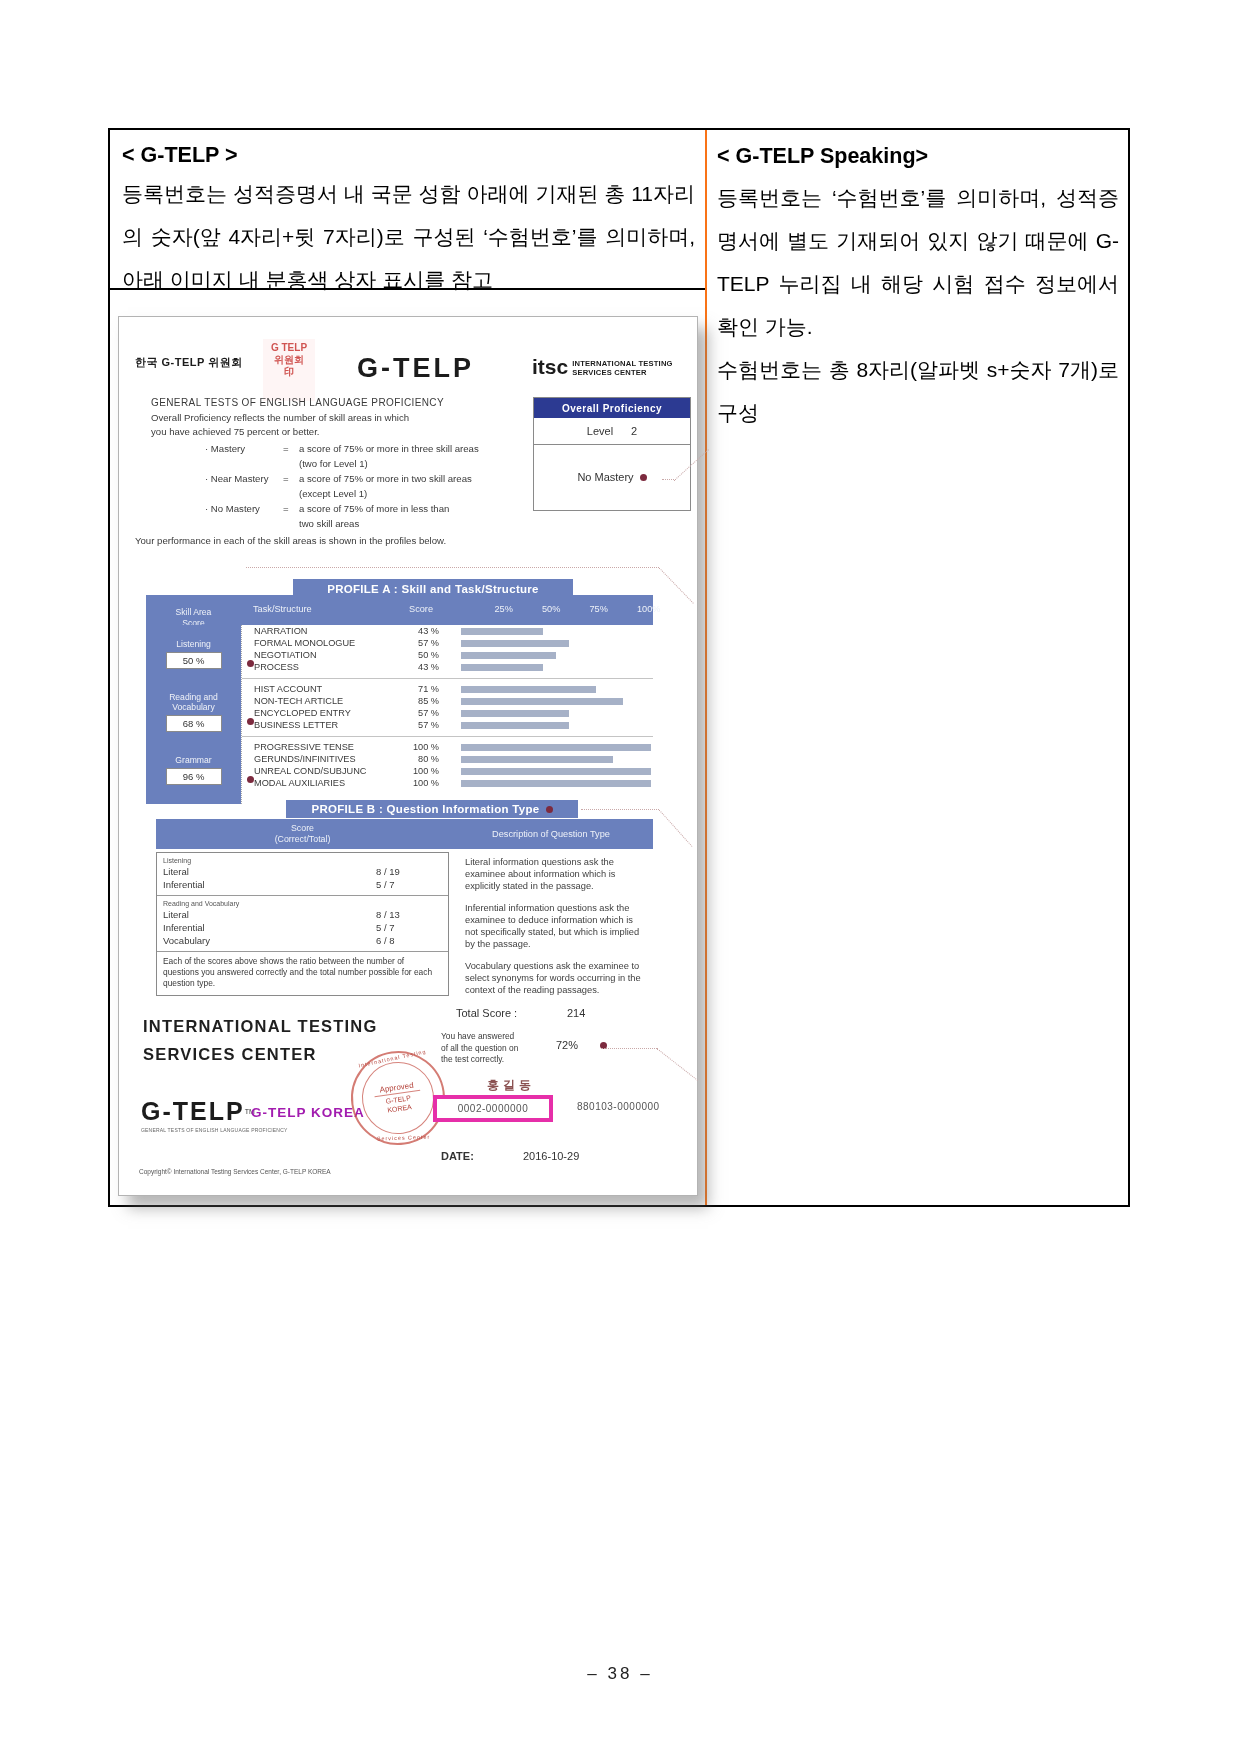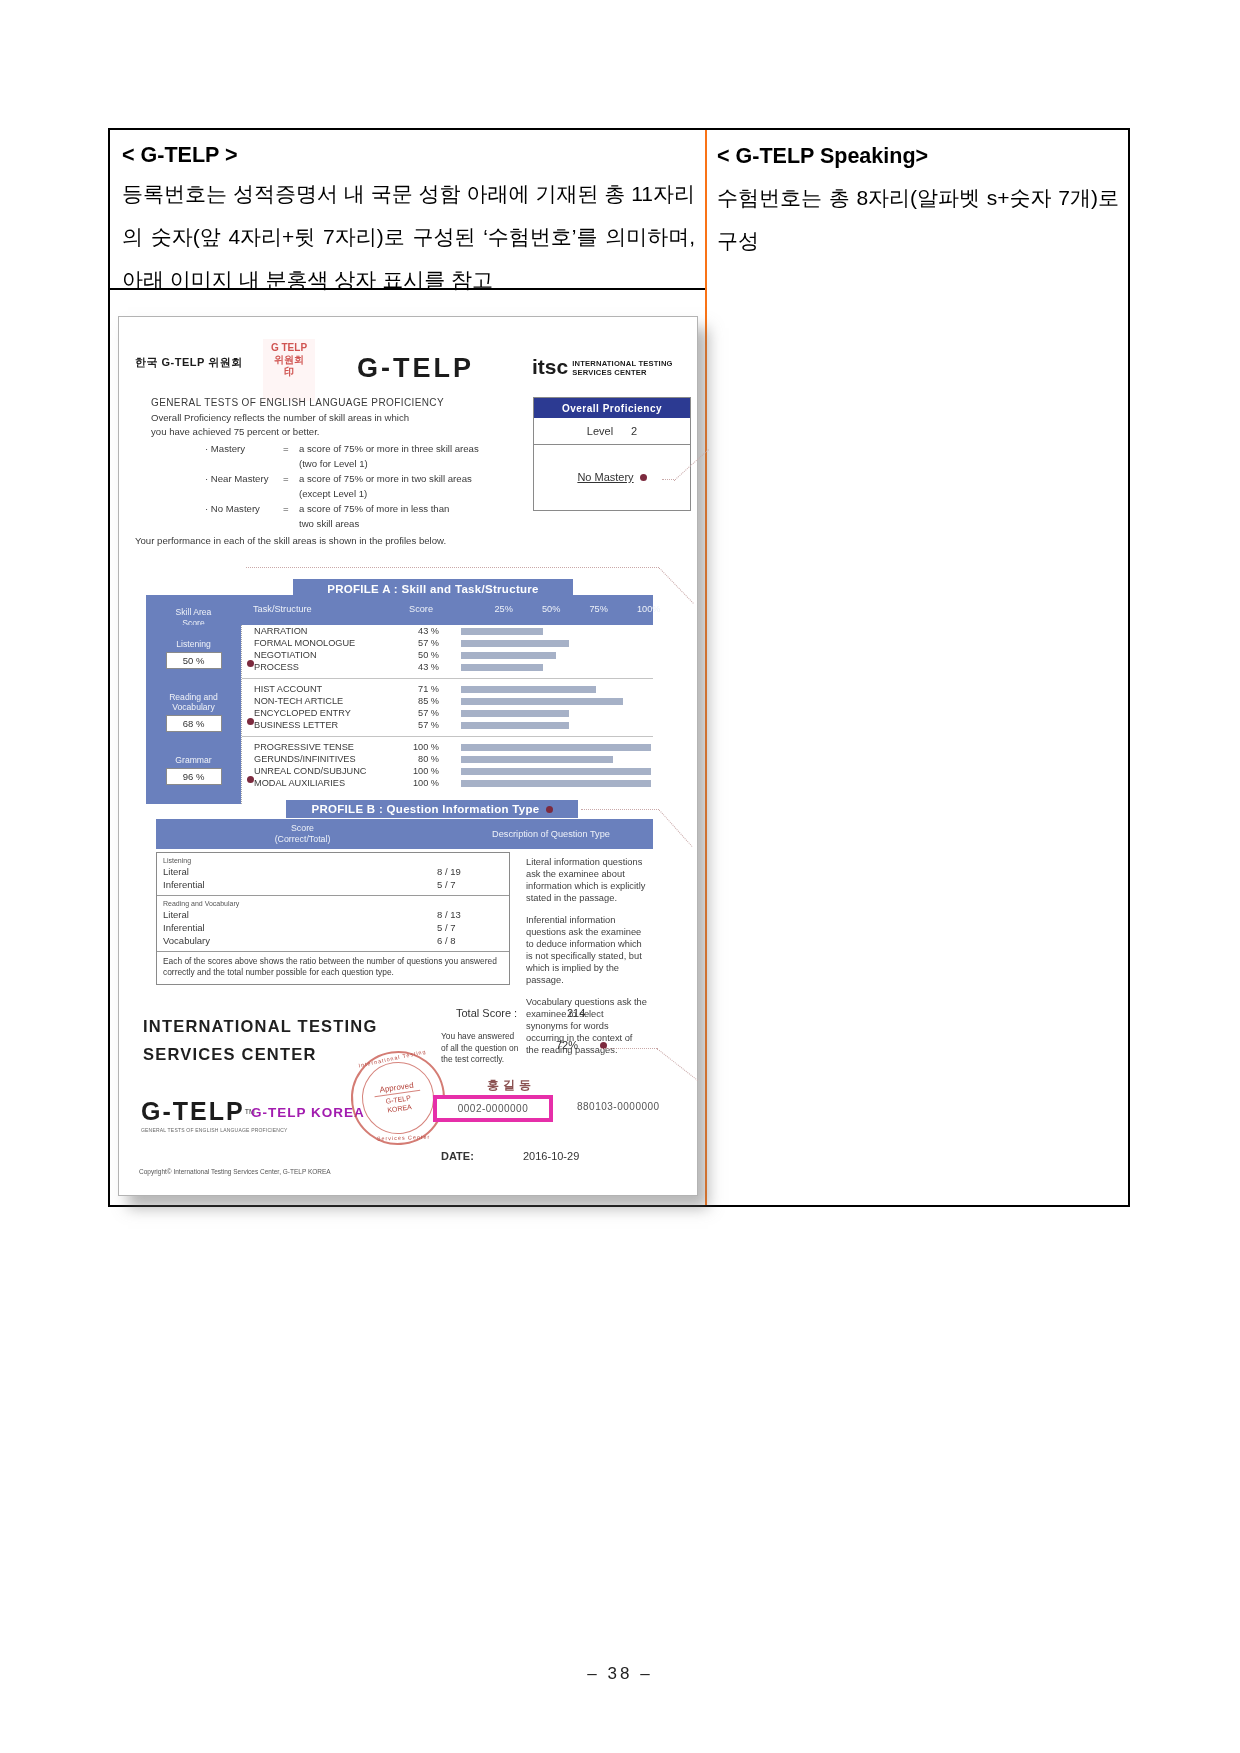--- a/index.html
+++ b/index.html
@@ -39,21 +39,21 @@
   .m-label{width:78px;}
   .m-eq{width:16px;}
   .m-sub{padding-left:94px;line-height:15px;}
   .c-perf{left:16px;top:218px;font-size:9.6px;color:#3a3a3a;}
 
   
   .c-overall{left:414px;top:80px;width:158px;height:114px;border:1px solid #8a8a8a;background:#fff;}
   .ov-head{height:20px;background:var(--dark_blue);color:#fff;font-size:10px;font-weight:bold;
            display:flex;align-items:center;justify-content:center;letter-spacing:.5px;}
   .ov-level{height:27px;border-bottom:1px solid #8a8a8a;display:flex;align-items:center;justify-content:center;gap:18px;font-size:11px;color:#333;}
-  .ov-status{height:64px;display:flex;align-items:center;justify-content:center;gap:6px;font-size:11px;color:#333;text-decoration:underline;}
+  .ov-status{height:64px;display:flex;align-items:center;justify-content:center;gap:6px;font-size:11px;color:#333;}
   .dot{display:inline-block;width:7px;height:7px;border-radius:50%;background:var(--maroon);}
 
   
   .c-profileA{left:27px;top:278px;width:507px;}
   .titleA{position:absolute;left:147px;top:-16px;width:280px;height:20px;background:var(--profile_blue);
           color:#fff;font-size:11.5px;font-weight:bold;display:flex;align-items:center;justify-content:center;letter-spacing:.3px;}
   .bandA{display:flex;height:30px;background:var(--profile_blue);color:#eef1f8;}
   .band-side{width:95px;text-align:center;font-size:8.6px;line-height:11px;padding-top:12px;}
   .band-main{flex:1;position:relative;font-size:9.2px;}
   .col-task-label{position:absolute;left:12px;top:9px;}
@@ -77,21 +77,21 @@
   .gdiv::after{content:"";position:absolute;left:0;right:0;top:5px;border-top:1px solid #c4c4c4;}
 
   
   .c-profileB{left:27px;top:483px;width:507px;}
   .titleB{position:absolute;left:140px;top:0;width:292px;height:18px;background:var(--profile_blue);
           color:#fff;font-size:11.5px;font-weight:bold;display:flex;align-items:center;justify-content:center;gap:6px;letter-spacing:.3px;}
   .bandB{position:absolute;left:10px;top:19px;width:497px;height:30px;background:var(--profile_blue);display:flex;color:#eef1f8;}
   .bandB .b1{width:293px;text-align:center;font-size:8.8px;line-height:11px;padding-top:4px;}
   .bandB .b2{flex:1;text-align:center;font-size:9.2px;padding-top:10px;}
   .bodyB{position:absolute;left:10px;top:52px;width:497px;display:flex;align-items:flex-start;}
-  .scorebox{width:354px;border:1px solid #8a8a8a;background:#fff;}
+  .scorebox{width:293px;border:1px solid #8a8a8a;background:#fff;}
   .bsec{border-bottom:1px solid #9a9a9a;padding:2px 0 4px 0;}
   .sec-label{font-size:7px;color:#555;padding:2px 0 1px 6px;}
   .b-row{display:flex;font-size:9.5px;line-height:13px;padding-left:6px;color:#3a3a3a;}
   .b-type{flex:1;}
   .b-score{width:72px;padding-right:16px;}
   .b-note{font-size:8.4px;line-height:11px;color:#3a3a3a;padding:4px 8px 6px 6px;}
   .descs{flex:1;padding:4px 6px 0 16px;}
   .bdesc{font-size:9.3px;line-height:12px;color:#3f3f3f;margin-bottom:10px;}
 
   
@@ -411,17 +411,18 @@
         <div class="ann" style="left:462px;top:492px;width:78px;"></div>
         <div class="ann ann-rot" style="left:540px;top:492px;width:50px;transform:rotate(48deg);"></div>
         <div class="ann" style="left:482px;top:731px;width:56px;"></div>
         <div class="ann ann-rot" style="left:538px;top:731px;width:52px;transform:rotate(38deg);"></div>
       </div>
     </div>
   </div>
 
   <div class="col-right">
     <div class="cell-header">&lt; G-TELP Speaking&gt;</div>
+    <div class="cell-body">등록번호는 ‘수험번호’를 의미하며, 성적증명서에 별도 기재되어 있지 않기 때문에 G-TELP 누리집 내 해당 시험 접수 정보에서 확인 가능.</div>
     <div class="cell-body">수험번호는 총 8자리(알파벳 s+숫자 7개)로 구성</div>
   </div>
 </div>
 
 <div class="page-number">– 38 –</div>
 
 </body></html>

